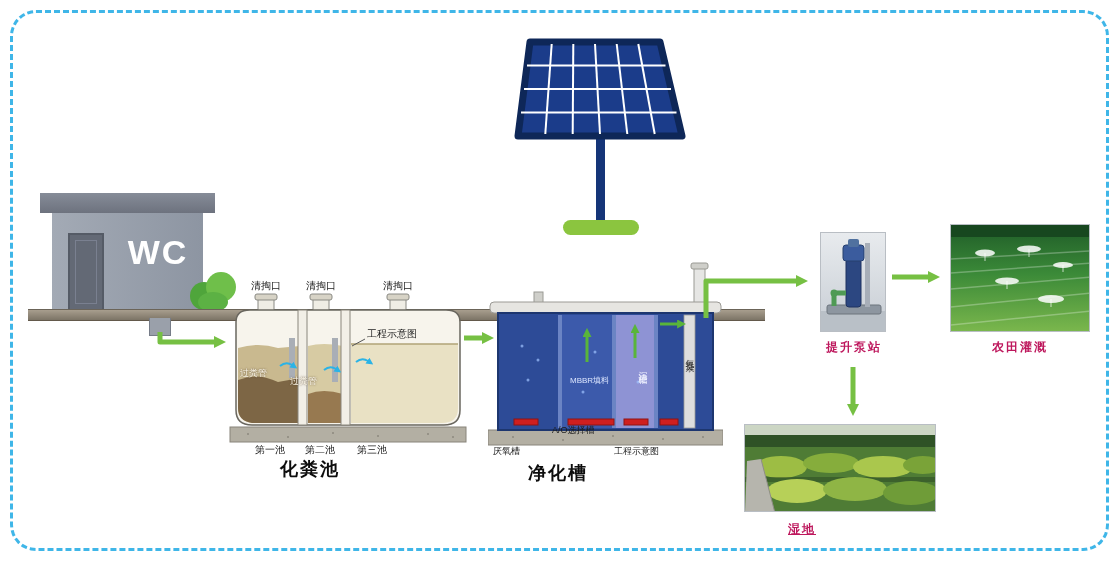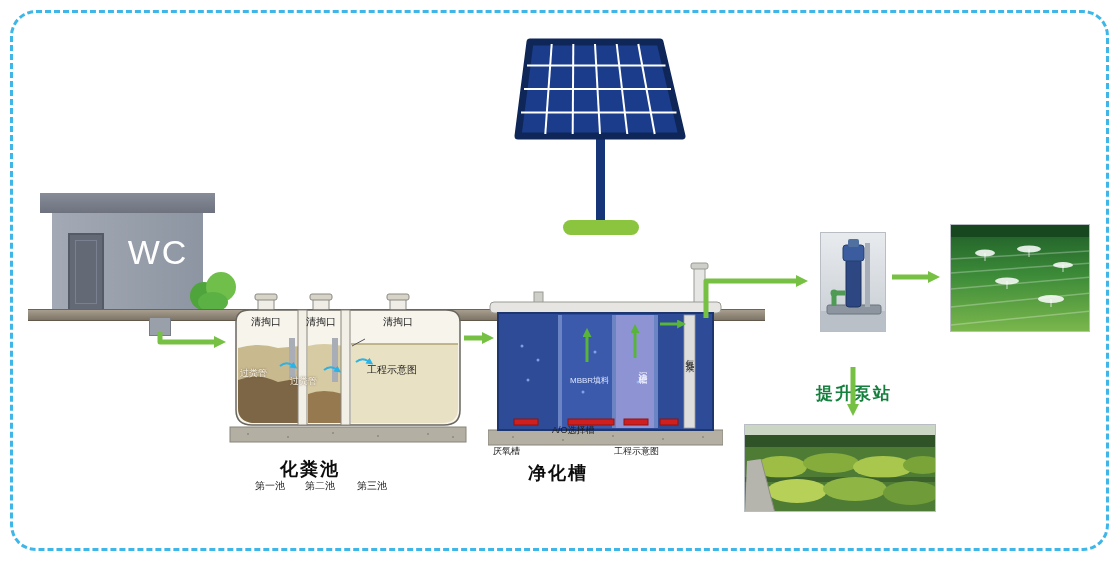--- a/index.html
+++ b/index.html
@@ -1,32 +1,32 @@
 <!DOCTYPE html>
 <html><head>
 <meta charset="utf-8">
 <style>
   * { margin:0; padding:0; box-sizing:border-box; }
   body { font-family:"Liberation Sans", sans-serif; background:#ffffff; }
   .canvas { position:relative; width:1119px; height:561px; background:#ffffff; overflow:hidden; }
   .abs { position:absolute; }
   .frame { left:10px; top:10px; width:1099px; height:541px; border:3px dashed #3fb6e8; border-radius:26px; pointer-events:none; }
   .title { left:38px; top:26px; font-size:31px; font-weight:bold; color:#1062bb; letter-spacing:3px; }
-  .small-label { font-size:10px; color:#1c1c1c; text-align:center; line-height:1.1;margin-top:36px; }
+  .small-label { font-size:10px; color:#1c1c1c; text-align:center; line-height:1.1; }
   .tiny-label { font-size:9px; text-align:left; line-height:1.1; }
   .tank-name { font-size:18px; font-weight:bold; color:#0d0d0d; text-align:left; letter-spacing:2px; }
-  .photo-label { font-size:17px; font-weight:bold; color:#15803d; text-align:center; letter-spacing:2px;margin-top:43px; }
+  .photo-label { font-size:12px; font-weight:bold; color:#be185d; text-align:center; letter-spacing:2px; }
   .vert { writing-mode:vertical-rl; letter-spacing:2px; }
   .photo { border:1px solid #b9bec4; overflow:hidden; }
   
   .wc-roof { left:0; top:0; width:175px; height:20px; background:linear-gradient(#868c98,#6d727e); }
   .wc-body { left:12px; top:20px; width:151px; height:99px; background:linear-gradient(90deg,#a3aab5,#8d95a2); }
   .wc-door { left:28px; top:40px; width:36px; height:79px; background:#636975; border:2px solid #555b66; }
   .wc-door-inner { left:5px; top:5px; width:22px; height:64px; border:1px solid #7a8violet08; border:1px solid #7a8090; }
-  .wc-text { left:70px; top:40px; width:96px; font-size:34px; font-weight:normal; color:#ffffff; text-align:center; letter-spacing:2px; }
+  .wc-text { left:70px; top:40px; width:96px; font-size:34px; font-weight:bold; color:#ffffff; text-align:center; letter-spacing:2px; }
   .bush-c { position:absolute; border-radius:50%; }
   .ground { left:28px; top:309px; width:737px; height:12px; background:linear-gradient(#a89e8e,#7c7466); border-top:1px solid #6b6458; border-bottom:1px solid #63594b; }
   .stub { left:149px; top:318px; width:22px; height:18px; background:#9aa0aa; border:1px solid #767c88; border-top:none; }
 </style>
 </head>
 <body>
 
 <div class="canvas">
 
   <div class="abs frame"></div>
@@ -240,20 +240,21 @@
       </g>
       <g stroke="#ffffff" opacity="0.7" stroke-width="1">
         <path d="M34 28 L34 36"></path>
           <path d="M78 24 L78 32"></path>
           <path d="M112 40 L112 47"></path>
         <path d="M56 56 L56 64"></path>
           <path d="M100 74 L100 82"></path>
       </g>
     </svg>
   </div>
+  <div class="abs photo-label" style="left:950px; top:339px; width:140px;">农田灌溉</div>
 
   <div class="abs photo" style="left:744px; top:424px; width:192px; height:88px;">
     <svg width="192" height="88" viewBox="0 0 192 88">
       <rect width="192" height="88" fill="#5e8a3e"></rect>
       <rect width="192" height="12" fill="#ccd6c4"></rect>
       <rect y="10" width="192" height="14" fill="#2f5226"></rect>
       <rect y="22" width="192" height="66" fill="#4f7c35"></rect>
       <ellipse cx="36" cy="42" rx="26" ry="11" fill="#9dbd44"></ellipse>
       <ellipse cx="86" cy="38" rx="28" ry="10" fill="#86ad3c"></ellipse>
       <ellipse cx="138" cy="42" rx="30" ry="11" fill="#aac74d"></ellipse>

